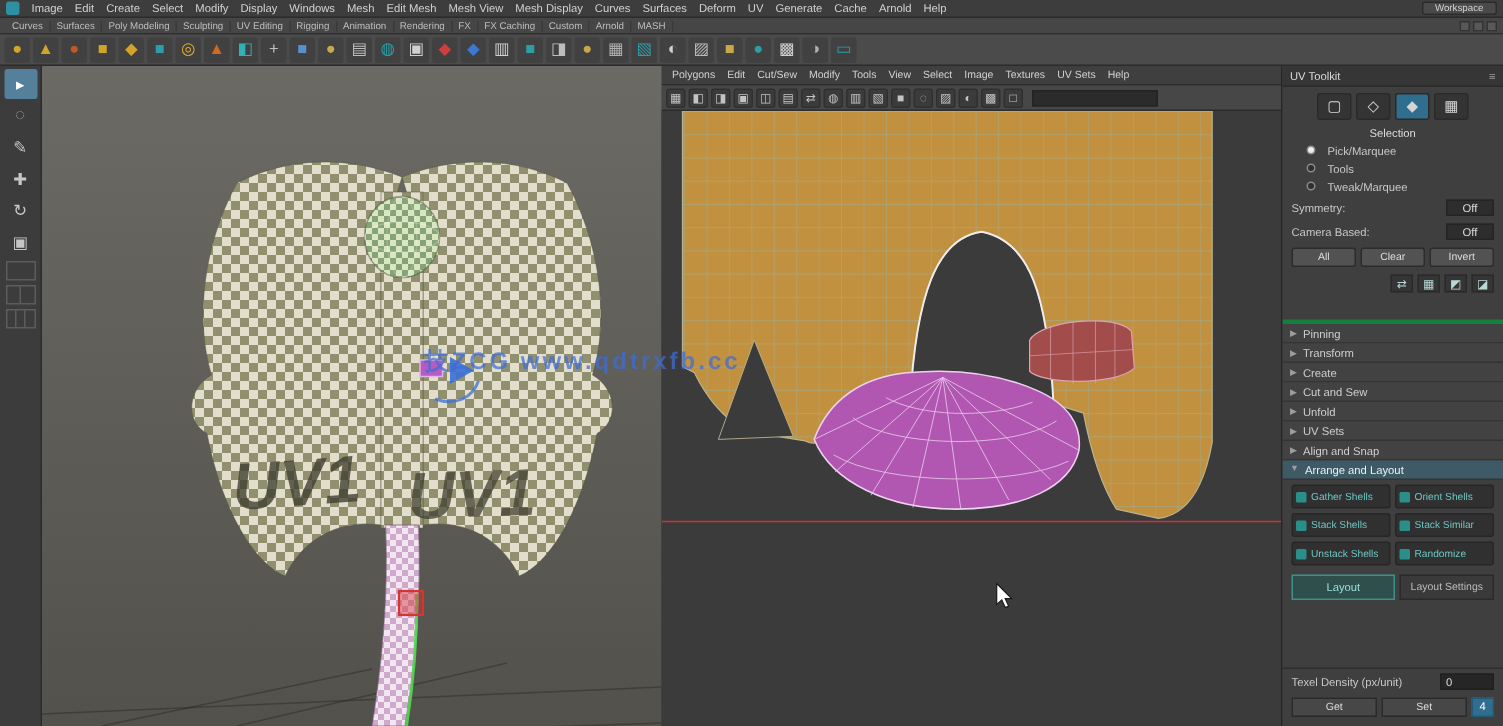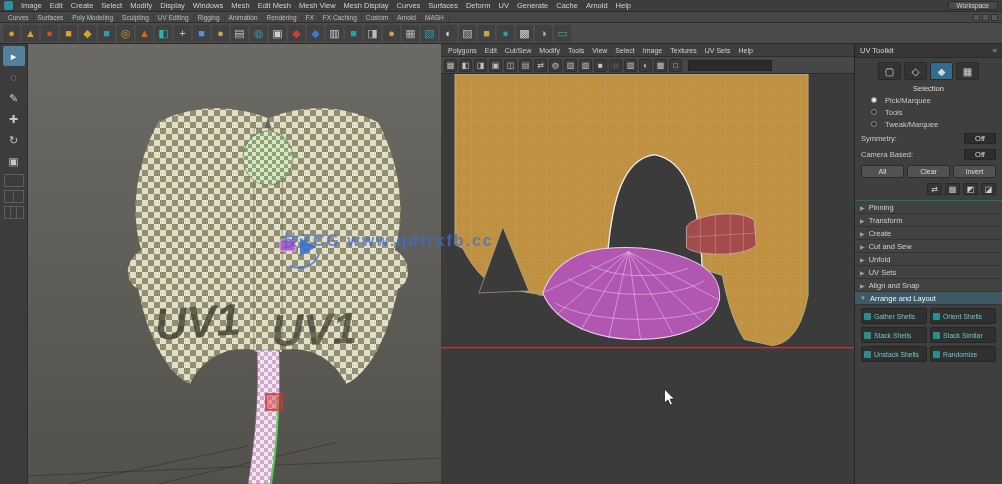--- a/index.html
+++ b/index.html
@@ -56,21 +56,21 @@
   .tk-heading{text-align:center;color:#dddddd;padding:2px 0 1px;}
   .tk-radio{display:flex;align-items:center;gap:8px;padding:1.5px 0 1.5px 16px;}
   .dot{width:6px;height:6px;border-radius:50%;border:1px solid #8a8a8a;background:#2e2e2e;flex:none;}
   .dot.on{background:#ececec;}
   .tk-row{display:flex;align-items:center;gap:4px;padding:2.5px 6px;}
   .tk-value{margin-left:auto;background:#2d2d2d;border:1px solid #242424;padding:0 9px;min-width:32px;text-align:center;color:#ddd;}
   .tk-btnrow{display:flex;gap:3px;padding:3px 6px;}
   .tk-btn{flex:1;background:#525252;border:1px solid #2c2c2c;color:#ddd;font-size:7px;padding:2px 0;border-radius:2px;}
   .tk-iconrow{display:flex;gap:3px;padding:2px 6px;justify-content:flex-end;}
   .tk-cicon{width:15px;height:12px;background:#353535;border:1px solid #2a2a2a;color:#b8d8d6;font-size:8px;display:flex;align-items:center;justify-content:center;}
-  .tk-sections{margin-top:3px;border-top:1px solid #15803d;}
+  .tk-sections{margin-top:16px;border-top:3px solid #15803d;}
   .tk-section{display:flex;align-items:center;gap:4px;height:13px;padding:0 5px;border-bottom:1px solid #343434;background:#424242;color:#cfcfcf;}
   .tri{font-size:6px;color:#9d9d9d;flex:none;}
   .tk-section.expanded{background:#3d5a66;color:#e9f3f6;}
   .tk-grid{display:grid;grid-template-columns:1fr 1fr;gap:3px;padding:3px 6px;}
   .tk-abtn{display:flex;align-items:center;gap:3px;background:#303030;border:1px solid #262626;color:#6cc6c2;font-size:6.8px;padding:3.5px 2px;border-radius:2px;text-align:left;}
   .bicon{width:7px;height:7px;background:#2a8f8a;flex:none;border-radius:1px;}
   .uvbtn{background:#4a4a4a;border:1px solid #2a2a2a;color:#ddd;font-size:7px;width:20px;padding:1px 0;}
   .uvbtn:first-of-type{margin-left:auto;}
   .tk-layout{flex:1.1;background:#2f4f4d;border:1px solid #3f8f88;color:#9adcd6;padding:3px 0;font-size:7.5px;}
   .tk-lset{flex:1;background:#3a3a3a;border:1px solid #2a2a2a;color:#bbb;padding:3px 0;font-size:7px;}
@@ -516,18 +516,33 @@
           <button class="tk-abtn">
             <span class="bicon"></span>
             <span>Unstack Shells</span>
           </button>
           <button class="tk-abtn">
             <span class="bicon"></span>
             <span>Randomize</span>
           </button>
         </div>
 
-
+      <div class="tk-btnrow">
+        <button class="tk-layout">Layout</button>
+        <button class="tk-lset">Layout Settings</button>
+      </div>
+
+      <div class="tk-bottom">
+        <div class="tk-row">
+          <span>Texel Density (px/unit)</span>
+          <span class="tk-input">0</span>
+        </div>
+        <div class="tk-btnrow">
+          <button class="tk-gs">Get</button>
+          <button class="tk-gs">Set</button>
+          <span class="tk-spin">4</span>
+        </div>
+      </div>
     </aside>
   </div>
 
   <div class="watermark">技ZCG www.qdtrxfb.cc</div>
 </div>
 
 </body></html>

